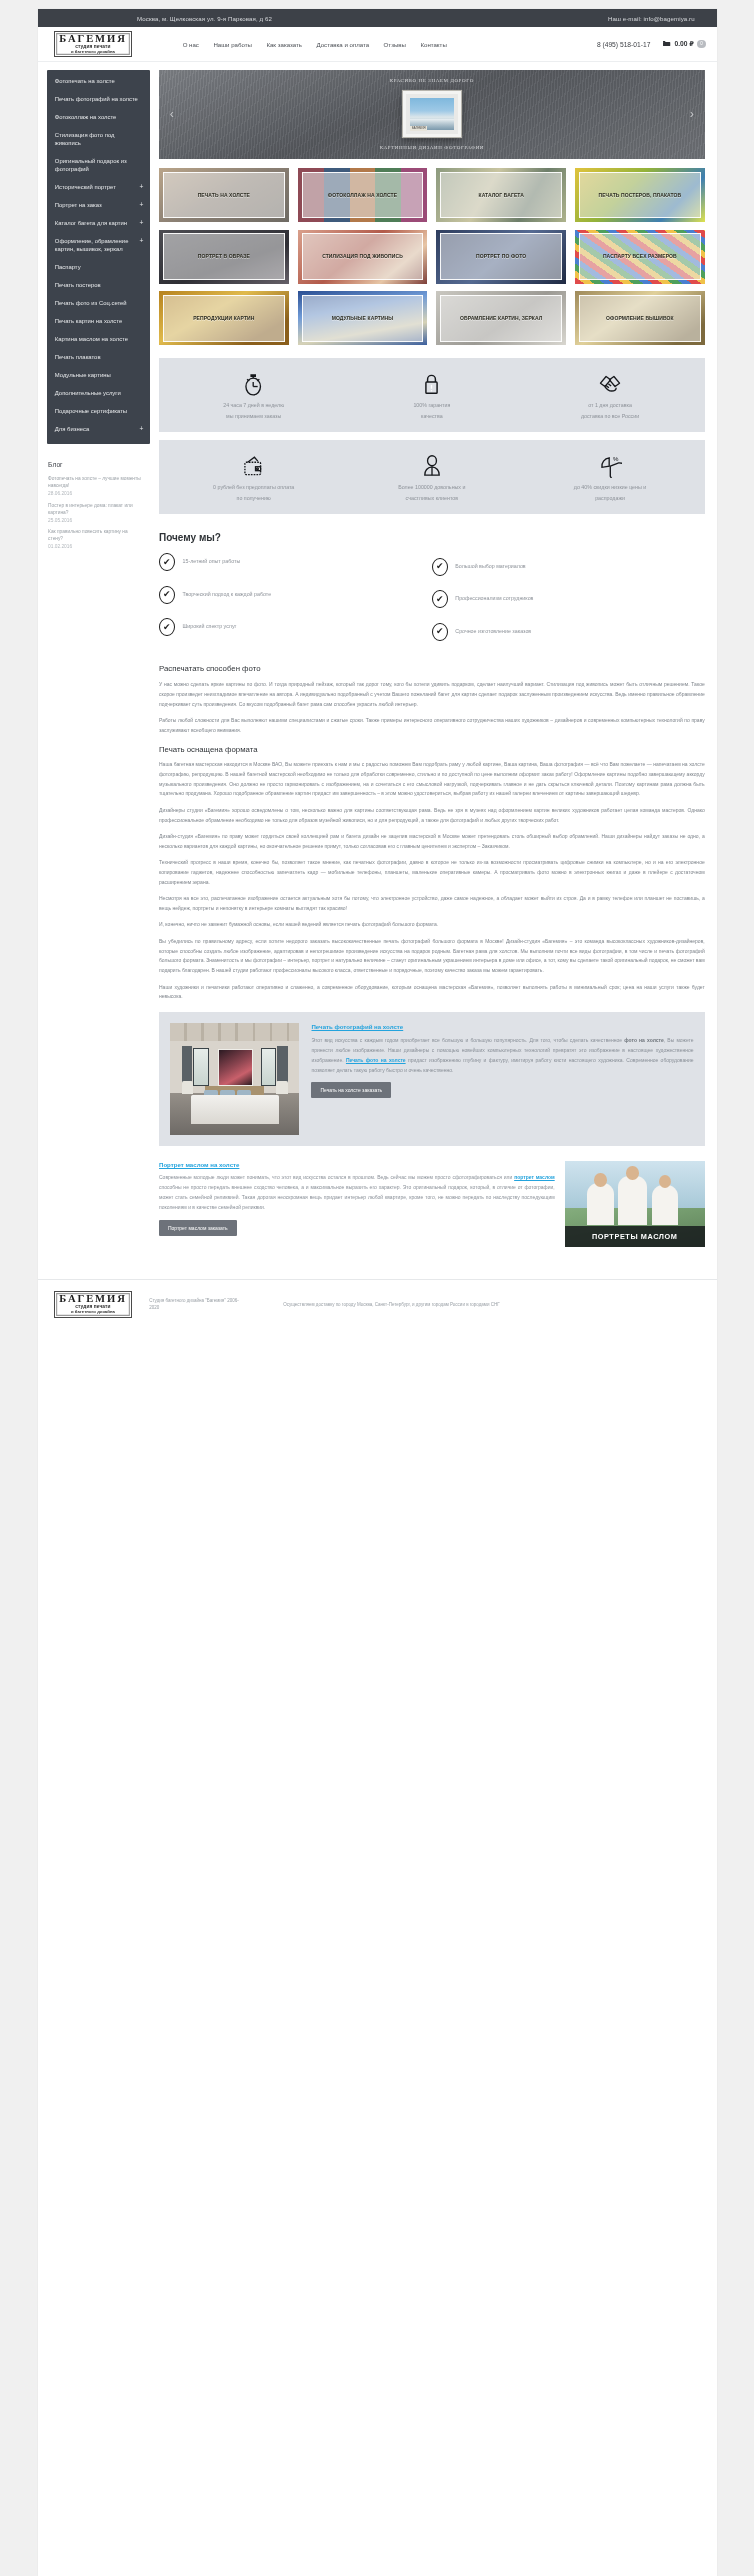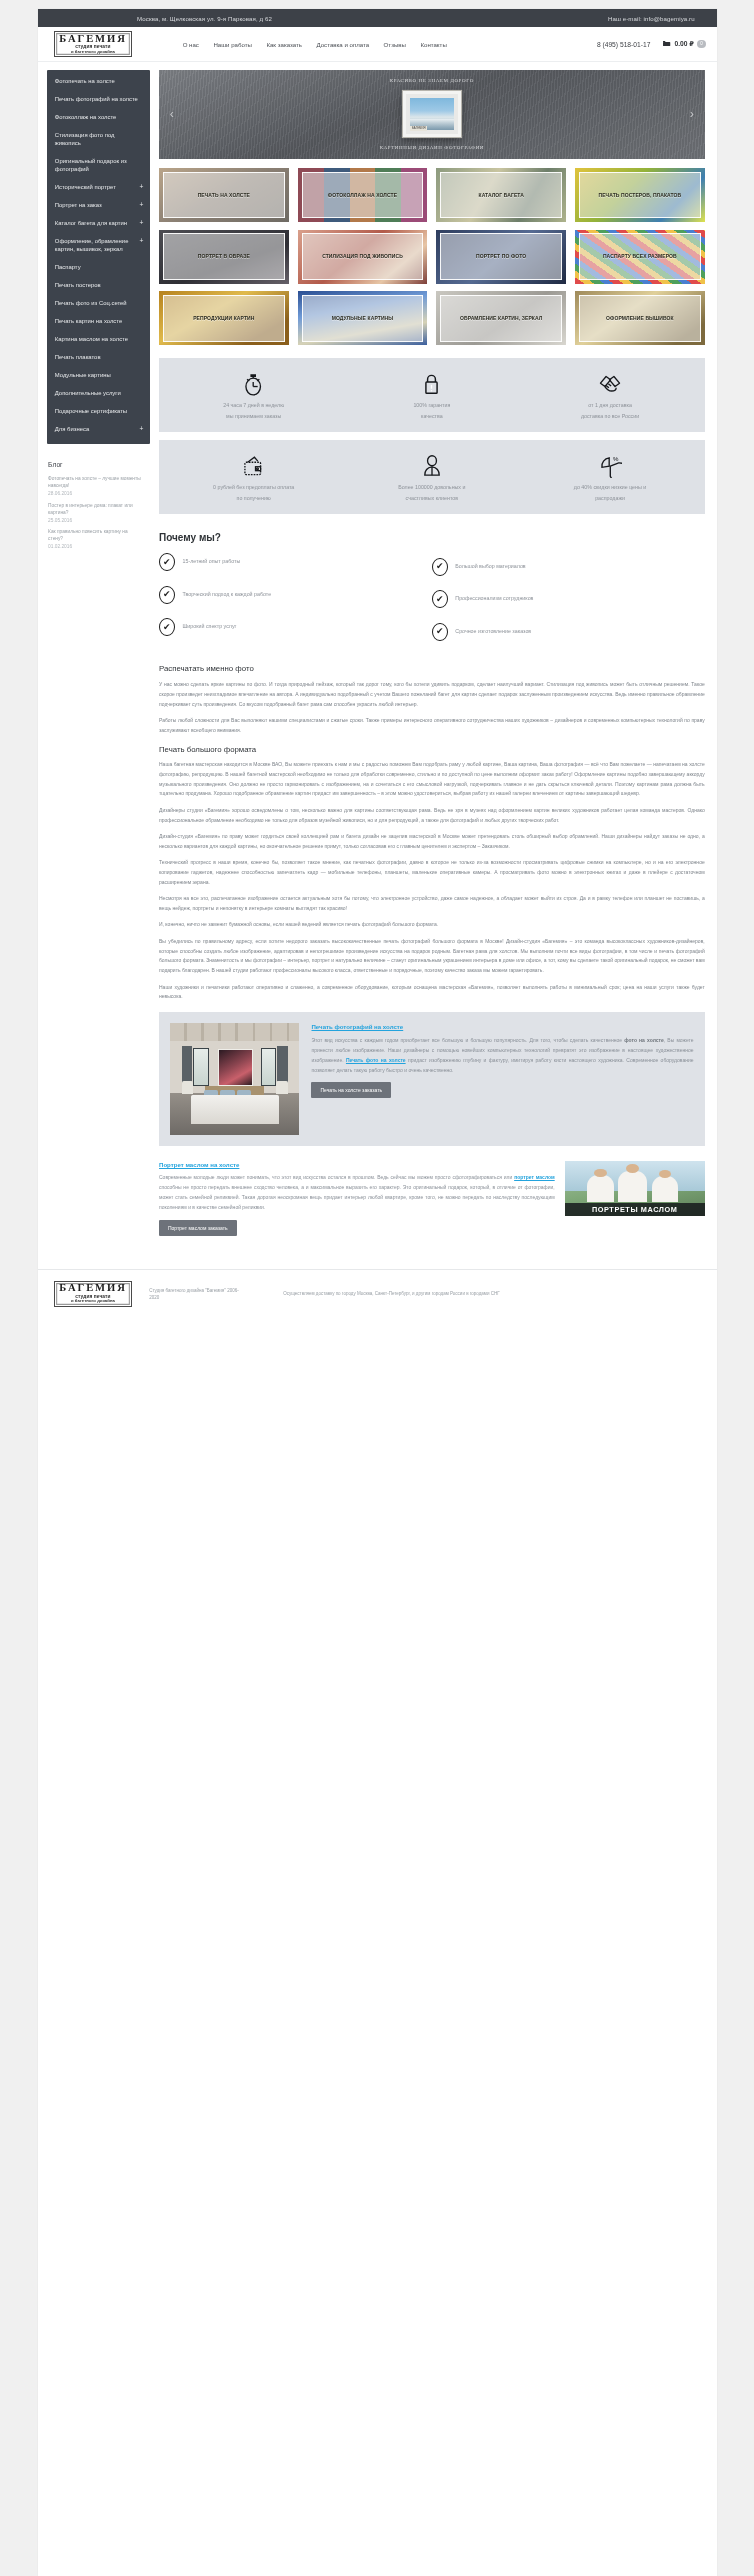--- a/index.html
+++ b/index.html
@@ -305,21 +305,21 @@
   .bedroom .pil {
     position:absolute; top:60%; width:11%; height:7%; background:#9fb6c6; border-radius:1.7px;
   }
   .bedroom .lamp-l, .bedroom .lamp-r {
     position:absolute; top:52%; width:9%; height:11%; background:#e6e4dd; border-radius:1.7px 1.7px 0 0;
   }
   .bedroom .lamp-l { left: 9%; }
   .bedroom .lamp-r { right: 9%; }
 
   
-  .famimg { width: 140px; height: 55px; position: relative; overflow: hidden;
+  .famimg { width: 140px; height: 86px; position: relative; overflow: hidden;
     background: linear-gradient(170deg,#a9c4a0,#7fa878 50%,#5c7f58); }
   .famimg .sky { position:absolute; inset:0 0 45% 0; background: linear-gradient(180deg,#cfe3ee,#a8c9d8);}
   .famimg .p1, .famimg .p2, .famimg .p3 {
     position:absolute; bottom: 26%; background:#f5f3ef; border-radius: 11.2px 11.2px 0 0;
   }
   .famimg .p1 { left: 16%; width: 19%; height: 48%; }
   .famimg .p2 { left: 38%; width: 21%; height: 56%; }
   .famimg .p3 { left: 62%; width: 19%; height: 46%; }
   .famimg .h1,.famimg .h2,.famimg .h3 {
     position:absolute; background:#d9b48f; border-radius:50%;
@@ -690,24 +690,24 @@
             </div>
             <div class="why-item">
               <span class="tick">✔</span>
               <span class="txt">Срочное изготовление заказов</span>
             </div>
           </div>
         </div>
       </section>
 
       <article class="article">
-        <h2>Распечатать именно фото</h2>
+        <h2>Распечатать способен фото</h2>
         <p>У нас можно сделать яркие картины по фото. И тогда природный пейзаж, который так дорог тому, кого бы хотели удивить подарком, сделает наилучший вариант. Стилизация под живопись может быть отличным решением. Такое скорое произведет неизгладимое впечатление на автора. А индивидуально подобранный с учетом Вашего пожеланий багет для картин сделает подарок заслуженным произведением искусства. Ведь именно правильное обрамление подчеркивает суть произведения. Со вкусом подобранный багет рама сам способен украсить любой интерьер.</p>
         <p>Работы любой сложности для Вас выполняют нашими специалистами и сжатые сроки. Также примеры интересного оперативного сотрудничества наших художников – дизайнеров и современных компьютерных технологий по праву заслуживают всеобщего внимания.</p>
-        <h2>Печать большого формата</h2>
+        <h2>Печать оснащена формата</h2>
         <p>Наша багетная мастерская находится в Москве ВАО, Вы можете приехать к нам и мы с радостью поможем Вам подобрать раму у любой картине, Ваша картина, Ваша фотография — всё что Вам пожелаете — напечатаем на холсте фотографию, репродукцию. В нашей багетной мастерской необходимо не только для обработки современно, стильно и по доступной по цене выполним оформит заказ работу! Оформление картины подобно завершающему аккорду музыкального произведения. Оно должно не просто гармонировать с изображением, на и сочетаться с его смысловой нагрузкой, подчеркивать главное и не дать скрыться ключевой детали. Поэтому картинам рама должна быть тщательно продумана. Хорошо подобранное обрамление картин придаст им завершенность – в этом можно удостовериться, выбрав работу из нашей галереи влечением от картины завершающий шедевр.</p>
         <p>Дизайнеры студии «Багемия» хорошо осведомлены о том, несколько важно для картины соответствующая рама. Ведь не зря в музеях над оформлением картин великих художников работает целая команда мастеров. Однако профессиональное обрамление необходимо не только для образов музейной живописи, но и для репродукций, а также для фотографий и любых других творческих работ.</p>
         <p>Дизайн-студия «Багемия» по праву может гордиться своей коллекцией рам и багета дизайн не зацепив мастерской в Москве может претендовать столь обширный выбор обрамлений. Наши дизайнеры найдут заказы не одно, а несколько вариантов для каждой картины, но окончательное решение примут, только согласовав его с главным ценителем и экспертом – Заказчиком.</p>
         <p>Технический прогресс в наши время, конечно бы, позволяет такое мнение, как печатных фотографии, давно в которое не только из-за возможности просматривать цифровые снимки на компьютере, но и на его электронное копирование гаджетов, надежнее способностью запечатлеть кадр — мобильные телефоны, планшеты, маленькие оперативные камеры. А просматривать фото можно в электронных книгах и даже в плейере с достаточном расширением экрана.</p>
         <p>Несмотря на все это, распечатанное изображение остается актуальным хотя бы потому, что электронное устройство, даже самое надежное, а обладает может выйти из строя. Да и в рамку телефон или планшет не поставишь, а вещь нейдеж, портреты и непонятку в интерьере комнаты выглядят так красиво!</p>
         <p>И, конечно, ничто не заменит бумажной основы, если нашей ведений является печать фотографий большого формата.</p>
         <p>Вы убедились по правильному адресу, если хотите недорого заказать высококачественные печать фотографий большого формата в Москве! Дизайн-студия «Багемия» – это команда высококлассных художников-дизайнеров, которые способны создать любое изображение, адаптировав и непогрешимое произведение искусства на подарок родным. Багетная рама для холстов. Мы выполним почти все виды фотографии, в том числе и печать фотографий большого формата. Знаменитость и мы фотографии – интерьер, портрет и натурально величине – станут оригинальным украшением интерьера в доме или офисе, а тот, кому вы сделаете такой оригинальный подарок, не сможет вам подарить благодарен. В нашей студии работают профессионалы высокого класса, ответственные и порядочные, поэтому качество заказа мы можем гарантировать.</p>
         <p>Наши художники и печатники работают оперативно и слаженно, а современное оборудование, которым оснащена мастерская «Багемия», позволяет выполнять работы в минимальный срок; цена на наши услуги также будет невысока.</p>
       </article>
 

